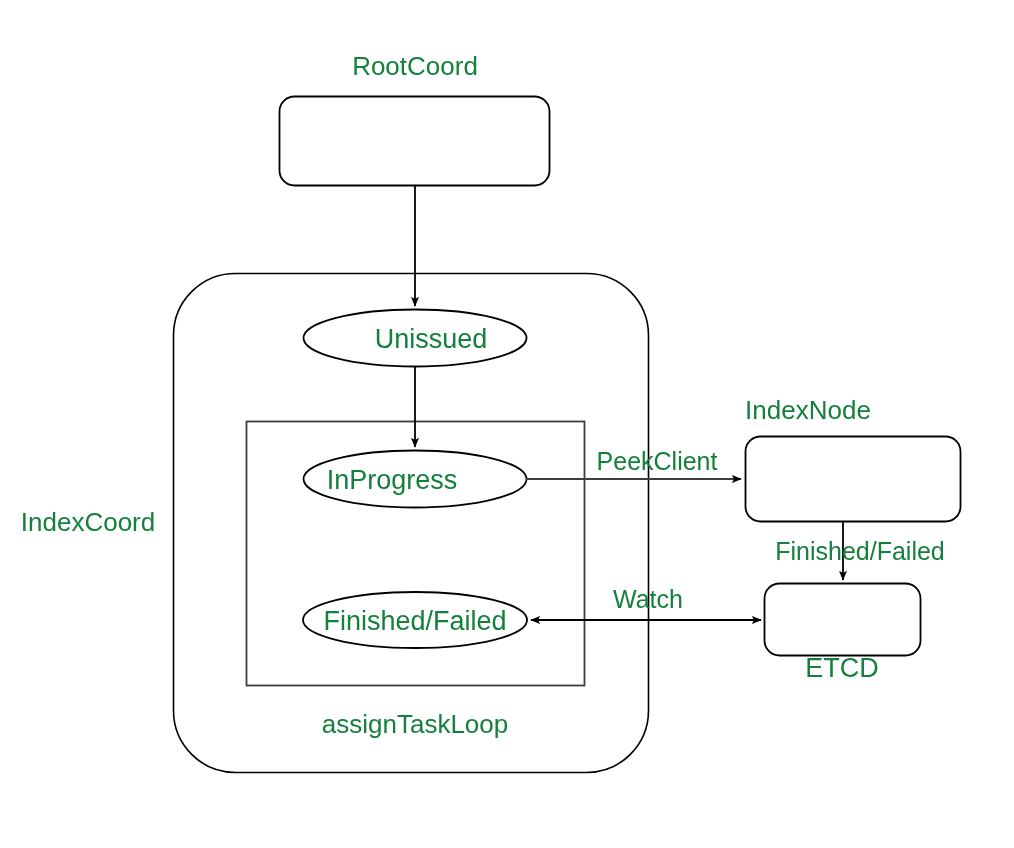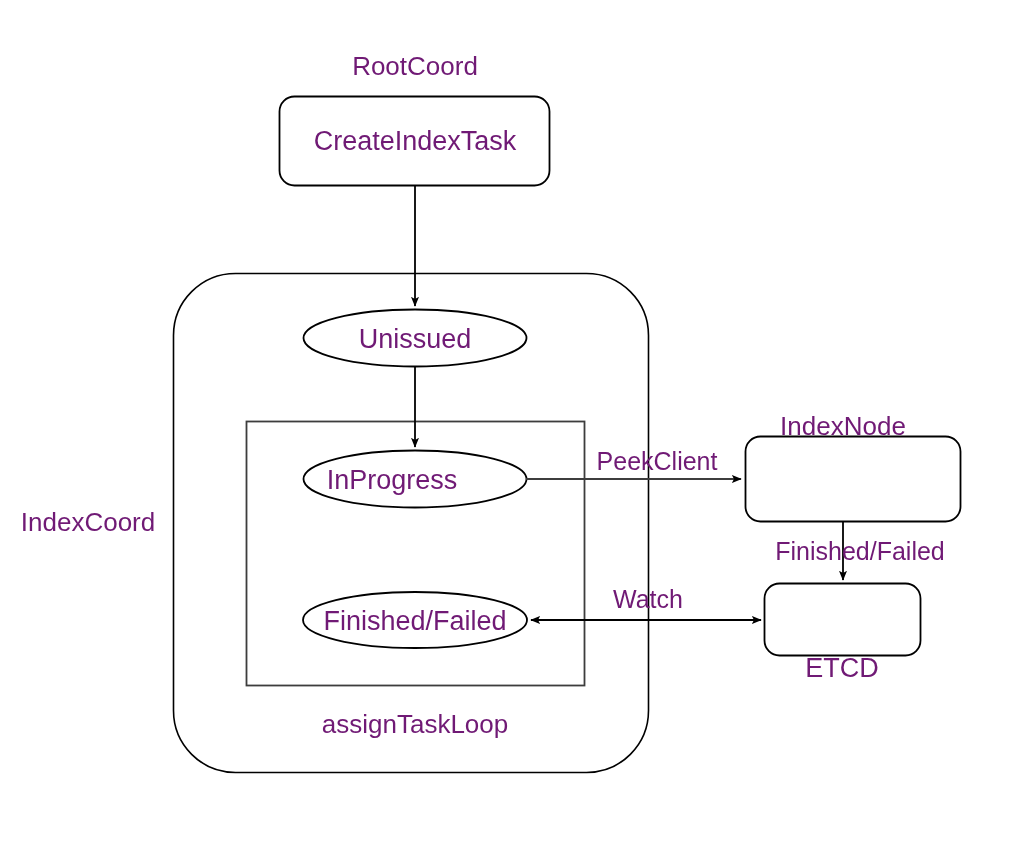--- a/index.html
+++ b/index.html
@@ -25,21 +25,21 @@
     left: 0;
     width: 1014px;
     height: 848px;
     display: block;
   }
   .node-label,
   .free-label,
   .edge-label {
     position: absolute;
     font-family: "Liberation Sans", sans-serif;
-    color: #701a75;
+    color: #15803d;
     white-space: nowrap;
     line-height: 1;
     pointer-events: none;
   }
   .node-label {
     font-size: 27px;
     text-align: center;
   }
   .free-label {
     font-size: 26px;
@@ -88,29 +88,28 @@
 
     <line x1="526" y1="479" x2="741" y2="479" stroke="#3d3d3d" stroke-width="1.8" marker-end="url(#arrowhead)"></line>
 
     <line x1="843" y1="521" x2="843" y2="580" stroke="#000000" stroke-width="1.8" marker-end="url(#arrowhead)"></line>
 
     <line x1="531" y1="620" x2="761" y2="620" stroke="#000000" stroke-width="1.8" marker-start="url(#arrowhead-start)" marker-end="url(#arrowhead)"></line>
   </svg>
 
   <div class="free-label ctr" style="left:415px; top:66px;">RootCoord</div>
 
-  <div class="free-label ctr" style="left:843px; top:410px;margin-top:16px;">IndexNode</div>
+  <div class="free-label ctr" style="left:808px; top:410px;">IndexNode</div>
 
   <div class="free-label ctr" style="left:415px; top:724px;">assignTaskLoop</div>
 
   <div class="free-label ctr" style="left:88px; top:522px;">IndexCoord</div>
 
-  <div class="node-label ctr" style="left:415px; top:141px;">CreateIndexTask</div>
 
-  <div class="node-label ctr" style="left:415px; top:339px;">Unissued</div>
+  <div class="node-label ctr" style="left:431px; top:339px;">Unissued</div>
 
   <div class="node-label ctr" style="left:392px; top:480px;">InProgress</div>
 
   <div class="node-label ctr" style="left:415px; top:621px;">Finished/Failed</div>
 
 
   <div class="node-label ctr" style="left:842px; top:620px;margin-top:48px;">ETCD</div>
 
   <div class="edge-label ctr" style="left:657px; top:461px;">PeekClient</div>
 

